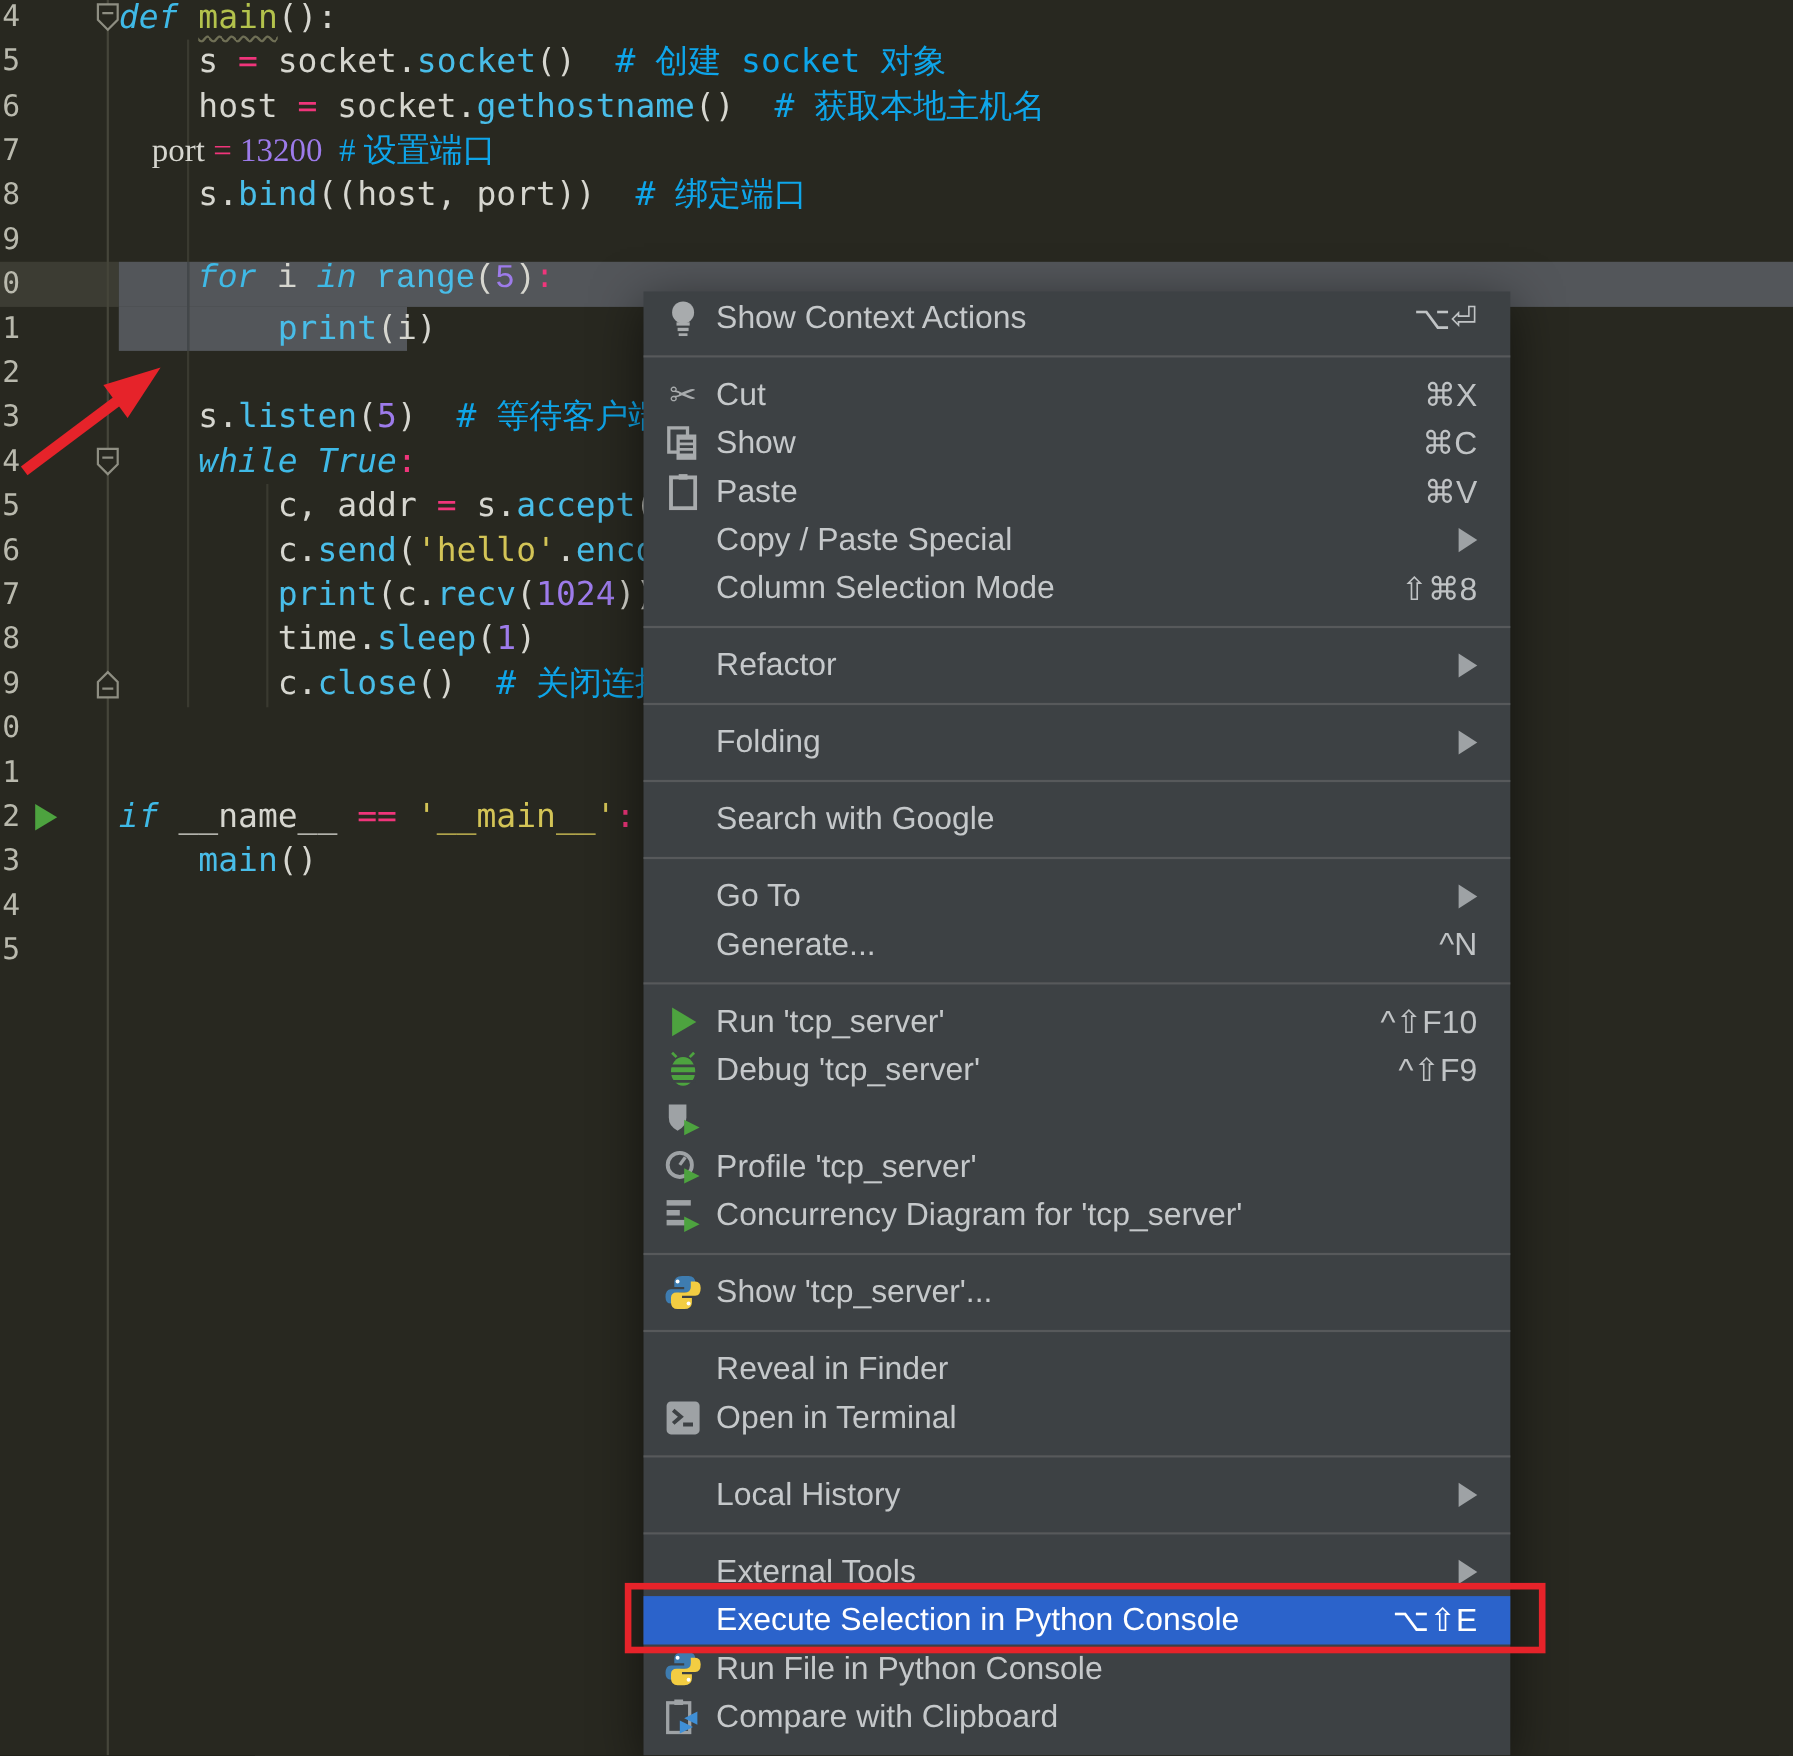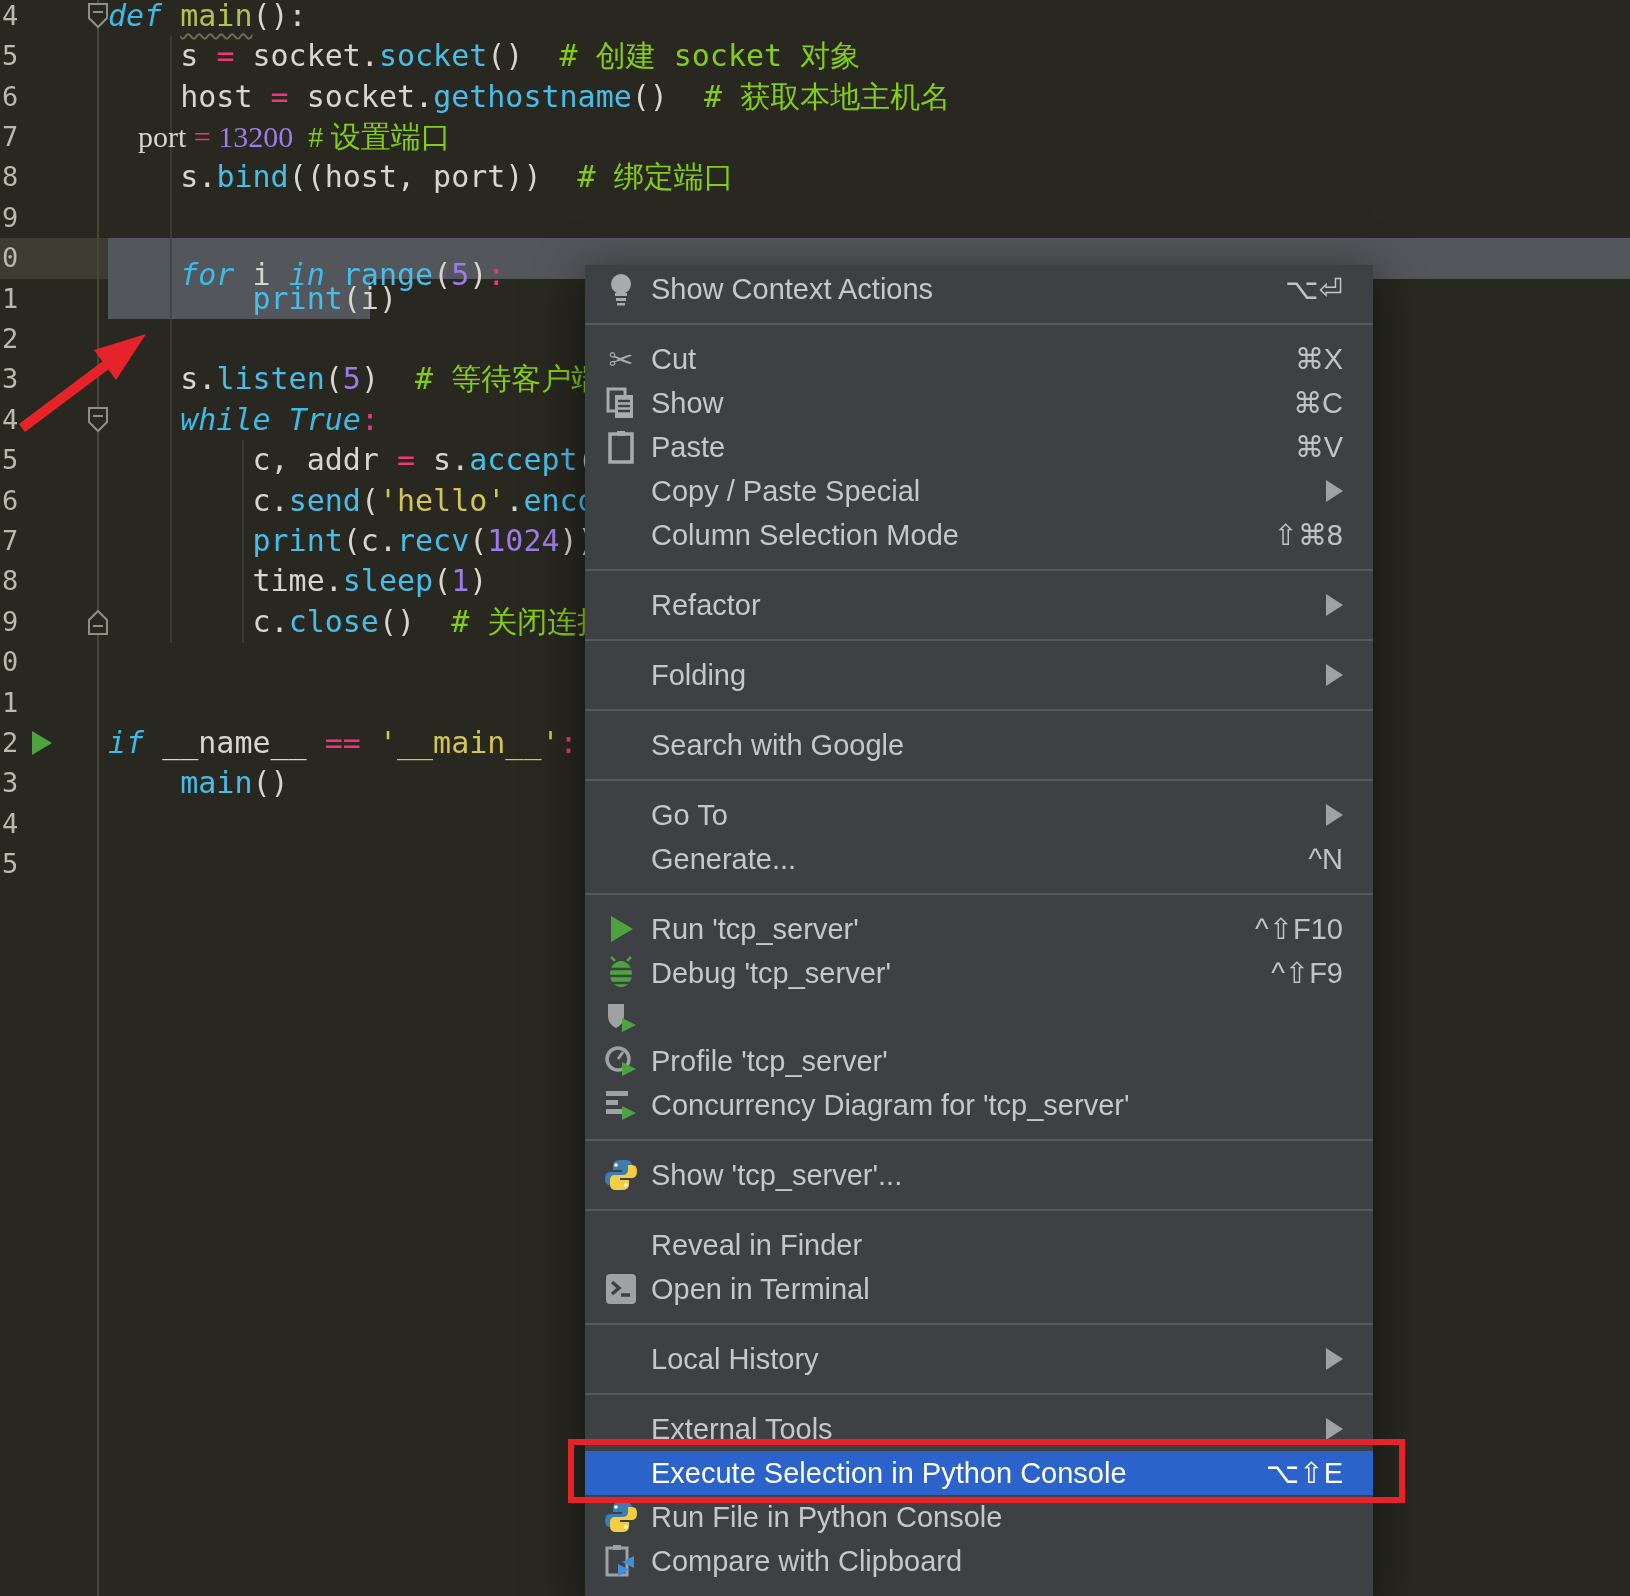--- a/index.html
+++ b/index.html
@@ -16,21 +16,21 @@
   .gutter-num{position:absolute;left:2px;width:30px;height:40px;line-height:40px;
               font-size:27px;color:#b9b9ad;}
   .code-line{position:absolute;left:108px;height:40px;line-height:40px;font-size:30px;
              white-space:pre;color:#d6d6cf;}
   .tk-k{color:#3fb9e6;font-style:italic;}
   .tk-f{color:#49bde8;}
   .tk-p{color:#d6d6cf;}
   .tk-o{color:#f0357b;}
   .tk-n{color:#9d7bea;}
   .tk-s{color:#d3c456;}
-  .tk-c{color:#84cc16;}
+  .tk-c{color:#0ea5e9;}
   .tk-dw{color:#b3c24c;text-decoration:underline wavy #6f6f55 1.5px;text-underline-offset:7px;}
   .fold-marker{position:absolute;left:85px;width:26px;height:28px;}
   .run-marker{position:absolute;left:32px;width:0;height:0;
               border-left:20px solid #4da33f;border-top:12px solid transparent;
               border-bottom:12px solid transparent;}
 
   
   #arrow-svg{position:absolute;left:0;top:290px;z-index:30;pointer-events:none;}
 
   
@@ -95,21 +95,21 @@
         <div class="gutter-num" style="top: 803.8px;">4</div>
         <div class="gutter-num" style="top: 844.2px;">5</div>
       </div>
     <div id="code">
         <div class="code-line" style="top: -4.2px;"><span class="tk-k">def</span><span class="tk-p"> </span><span class="tk-dw">main</span><span class="tk-p">():</span></div>
         <div class="code-line" style="top: 36.2px;"><span class="tk-p">    s </span><span class="tk-o">=</span><span class="tk-p"> socket.</span><span class="tk-f">socket</span><span class="tk-p">()</span><span class="tk-c">  # 创建 socket 对象</span></div>
         <div class="code-line" style="top: 76.6px;"><span class="tk-p">    host </span><span class="tk-o">=</span><span class="tk-p"> socket.</span><span class="tk-f">gethostname</span><span class="tk-p">()</span><span class="tk-c">  # 获取本地主机名</span></div>
         <div class="code-line" style="top: 117px; font-family: Liberation Serif, serif;"><span class="tk-p">    port </span><span class="tk-o">=</span><span class="tk-p"> </span><span class="tk-n">13200</span><span class="tk-c">  # 设置端口</span></div>
         <div class="code-line" style="top: 157.4px;"><span class="tk-p">    s.</span><span class="tk-f">bind</span><span class="tk-p">((host, port))</span><span class="tk-c">  # 绑定端口</span></div>
         <div class="code-line" style="top: 197.8px;"></div>
-        <div class="code-line" style="top: 255px;"><span class="tk-p">    </span><span class="tk-k">for</span><span class="tk-p"> i </span><span class="tk-k">in</span><span class="tk-p"> </span><span class="tk-f">range</span><span class="tk-p">(</span><span class="tk-n">5</span><span class="tk-p">)</span><span class="tk-o">:</span></div>
+        <div class="code-line" style="top: 234px; font-family: Liberation Mono, monospace;"><span class="tk-p">    </span><span class="tk-k">for</span><span class="tk-p"> i </span><span class="tk-k">in</span><span class="tk-p"> </span><span class="tk-f">range</span><span class="tk-p">(</span><span class="tk-n">5</span><span class="tk-p">)</span><span class="tk-o">:</span></div>
         <div class="code-line" style="top: 278.6px;"><span class="tk-p">        </span><span class="tk-f">print</span><span class="tk-p">(i)</span></div>
         <div class="code-line" style="top: 319px;"></div>
         <div class="code-line" style="top: 359.4px;"><span class="tk-p">    s.</span><span class="tk-f">listen</span><span class="tk-p">(</span><span class="tk-n">5</span><span class="tk-p">)</span><span class="tk-c">  # 等待客户端连接</span></div>
         <div class="code-line" style="top: 399.8px;"><span class="tk-p">    </span><span class="tk-k">while</span><span class="tk-p"> </span><span class="tk-k">True</span><span class="tk-o">:</span></div>
         <div class="code-line" style="top: 440.2px;"><span class="tk-p">        c, addr </span><span class="tk-o">=</span><span class="tk-p"> s.</span><span class="tk-f">accept</span><span class="tk-p">()</span></div>
         <div class="code-line" style="top: 480.6px;"><span class="tk-p">        c.</span><span class="tk-f">send</span><span class="tk-p">(</span><span class="tk-s">'hello'</span><span class="tk-p">.</span><span class="tk-f">encode</span><span class="tk-p">())</span></div>
         <div class="code-line" style="top: 521px;"><span class="tk-p">        </span><span class="tk-f">print</span><span class="tk-p">(c.</span><span class="tk-f">recv</span><span class="tk-p">(</span><span class="tk-n">1024</span><span class="tk-p">))</span></div>
         <div class="code-line" style="top: 561.4px;"><span class="tk-p">        time.</span><span class="tk-f">sleep</span><span class="tk-p">(</span><span class="tk-n">1</span><span class="tk-p">)</span></div>
         <div class="code-line" style="top: 601.8px;"><span class="tk-p">        c.</span><span class="tk-f">close</span><span class="tk-p">()</span><span class="tk-c">  # 关闭连接</span></div>
         <div class="code-line" style="top: 642.2px;"></div>

